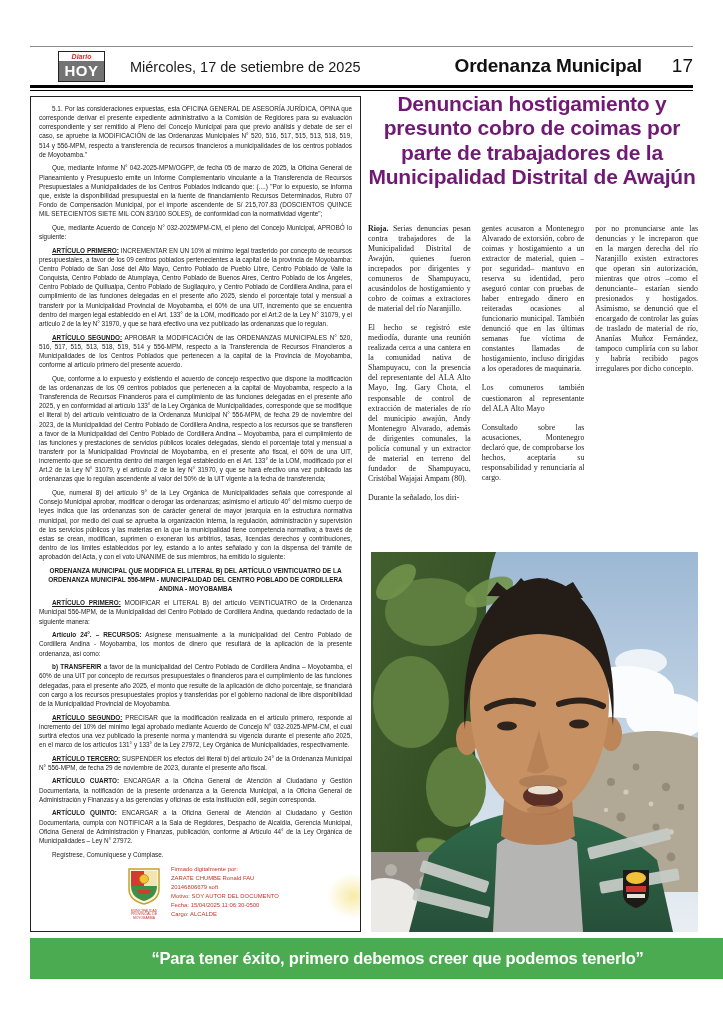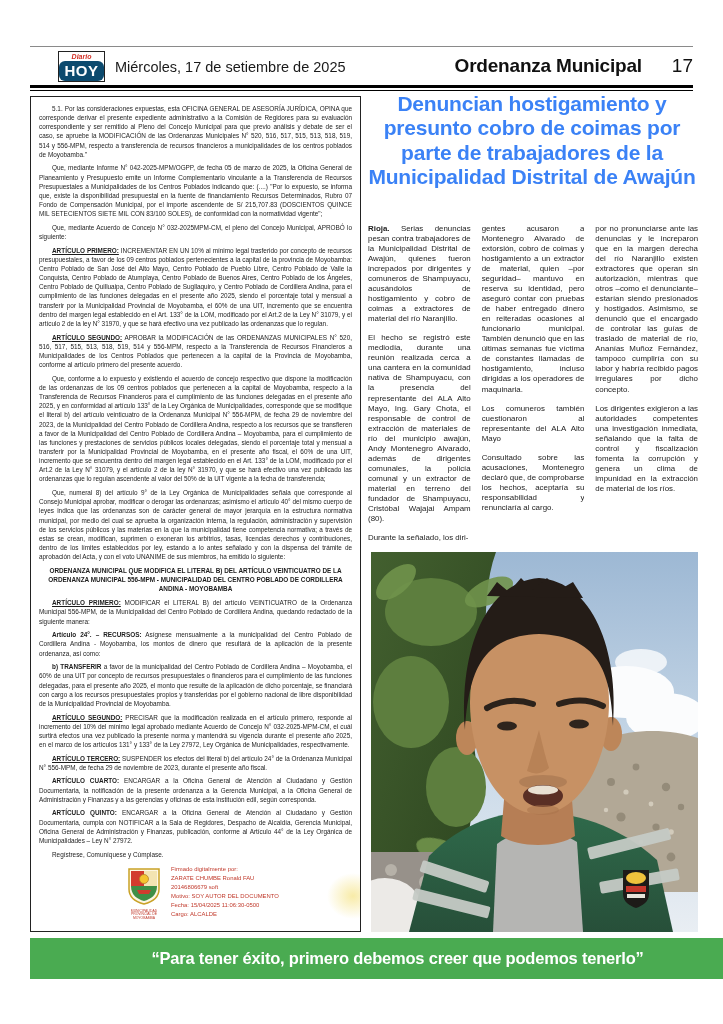--- a/index.html
+++ b/index.html
@@ -2,59 +2,59 @@
 <html><head>
 <meta charset="utf-8">
 <style>
   html,body{margin:0;padding:0;background:#e9e9e9;}
   .page{position:relative;width:723px;height:1024px;background:#fff;font-family:"Liberation Sans",sans-serif;color:#111;overflow:hidden;margin:0 auto;}
   
   .hdr-topline{position:absolute;left:30px;top:46px;width:663px;border-top:1px solid #8a8a8a;}
   .masthead{position:absolute;left:58px;top:51px;width:47px;height:31px;border:1px solid #222;background:#fff;box-sizing:border-box;}
   .masthead .diario{display:block;color:#d22b21;font-size:7px;font-weight:bold;font-style:italic;text-align:center;line-height:9px;}
   .masthead .hoy{display:block;background:#2a8c39;color:#fff;font-weight:bold;font-size:15px;text-align:center;line-height:20px;letter-spacing:.5px;}
-  .hdr-date{position:absolute;left:115px;top:59px;font-size:14.5px;color:#1a1a1a;}
+  .hdr-date{position:absolute;left:130px;top:59px;font-size:14.5px;color:#1a1a1a;}
   .hdr-right{position:absolute;right:30px;top:55px;display:flex;align-items:baseline;gap:30px;}
   .hdr-section{font-size:19px;font-weight:bold;letter-spacing:-.2px;}
   .hdr-page{font-size:19px;font-weight:normal;}
   .hdr-rule{position:absolute;left:30px;top:85px;width:663px;border-top:3px solid #000;}
   .hdr-rule2{position:absolute;left:30px;top:90px;width:663px;border-top:1px solid #000;}
   
   .ordbox{position:absolute;left:30px;top:96px;width:331px;height:836px;border:1px solid #222;box-sizing:border-box;padding:7px 8px 4px 8px;overflow:hidden;}
   .ordbox p{margin:0 0 4.5px 0;font-size:6.4px;line-height:1.43;text-align:justify;text-indent:13px;color:#1c1c1c;}
   .ordbox p.ord-heading{text-align:center;font-weight:bold;text-indent:0;margin:4px 6px 5px 6px;}
   .lead{font-weight:bold;}
   .lead.u{text-decoration:underline;}
   .ord-sig{display:flex;margin:6px 0 0 88px;position:relative;}
   .sig-crest{width:34px;margin-right:10px;flex:0 0 auto;text-align:center;}
   .sig-crest .crest-caption{font-size:3.4px;color:#c0392b;line-height:1.1;display:block;margin-top:1px;}
   .sig-lines{font-size:5.9px;line-height:1.55;color:#c0392b;}
   .sig-blur{position:absolute;left:200px;top:8px;width:52px;height:46px;border-radius:50%;
             background:radial-gradient(closest-side,rgba(244,224,120,.65),rgba(244,224,120,0));}
   
-  .headline{position:absolute;left:366px;top:92px;width:332px;font-size:21px;font-weight:bold;line-height:1.16;text-align:center;letter-spacing:-.2px;color:#3b82f6;}
-  .art-cols{position:absolute;left:368px;top:224px;width:330px;height:330px;display:flex;gap:11px;overflow:hidden;}
+  .headline{position:absolute;left:366px;top:92px;width:332px;font-size:21px;font-weight:bold;line-height:1.16;text-align:center;letter-spacing:-.2px;color:#701a75;}
+  .art-cols{position:absolute;left:368px;top:224px;width:330px;height:330px;display:flex;gap:11px;overflow:hidden;font-family:Liberation Serif, serif;}
   .art-col{flex:1 1 0;overflow:hidden;}
   .art-col p{margin:0 0 9px 0;font-size:7.9px;line-height:1.27;text-align:justify;color:#1c1c1c;}
   
   .photo{position:absolute;left:371px;top:552px;width:327px;height:380px;overflow:hidden;background:#cfdce8;}
   .photo svg{display:block;}
   
   .banner{position:absolute;left:30px;top:938px;width:663px;height:41px;display:flex;align-items:center;justify-content:center;}
   .banner-text{color:#fff;font-size:16.5px;font-weight:bold;letter-spacing:-.2px;}
 </style>
 </head>
 <body>
 
 <div class="page">
 
   <div class="hdr-topline"></div>
   <div class="masthead">
     <span class="diario" style="color: rgb(210, 43, 33);">Diario</span>
-    <span class="hoy" style="background: #0c4a6e; border-radius: 6px;">HOY</span>
+    <span class="hoy" style="background: #737373;">HOY</span>
   </div>
   <div class="hdr-date">Miércoles, 17 de setiembre de 2025</div>
   <div class="hdr-right">
     <span class="hdr-section">Ordenanza Municipal</span>
     <span class="hdr-page">17</span>
   </div>
   <div class="hdr-rule"></div>
   <div class="hdr-rule2"></div>
 
   <div class="ordbox">
@@ -107,21 +107,20 @@
       <p><span>El hecho se registró este mediodía, durante una reunión realizada cerca a una cantera en la comunidad nativa de Shampuyacu, con la presencia del representante del ALA Alto Mayo, Ing. Gary Chota, el responsable de control de extracción de materiales de río del municipio awajún, Andy Montenegro Alvarado, además de dirigentes comunales, la policía comunal y un extractor de material en terreno del fundador de Shampuyacu, Cristóbal Wajajai Ampam (80).</span></p>
       <p><span>Durante la señalado, los diri-</span></p>
     </div>
     <div class="art-col">
       <p><span>gentes acusaron a Montenegro Alvarado de extorsión, cobro de coimas y hostigamiento a un extractor de material, quien –por seguridad– mantuvo en reserva su identidad, pero aseguró contar con pruebas de haber entregado dinero en reiteradas ocasiones al funcionario municipal. También denunció que en las últimas semanas fue víctima de constantes llamadas de hostigamiento, incluso dirigidas a los operadores de maquinaria.</span></p>
       <p><span>Los comuneros también cuestionaron al representante del ALA Alto Mayo</span></p>
       <p><span>Consultado sobre las acusaciones, Montenegro declaró que, de comprobarse los hechos, aceptaría su responsabilidad y renunciaría al cargo.</span></p>
     </div>
     <div class="art-col">
       <p><span>por no pronunciarse ante las denuncias y le increparon que en la margen derecha del río Naranjillo existen extractores que operan sin autorización, mientras que otros –como el denunciante– estarían siendo presionados y hostigados. Asimismo, se denunció que el encargado de controlar las guías de traslado de material de río, Ananías Muñoz Fernández, tampoco cumpliría con su labor y habría recibido pagos irregulares por dicho concepto.</span></p>
-      <p><span>Los dirigentes exigieron a las autoridades competentes una investigación inmediata, señalando que la falta de control y fiscalización fomenta la corrupción y genera un clima de impunidad en la extracción de material de los ríos.</span></p>
     </div>
   </div>
 
   <div class="photo">
     <svg width="327" height="380" viewBox="0 0 327 380">
       <defs>
         <linearGradient id="sky" x1="0" y1="0" x2="0" y2="1">
           <stop offset="0" stop-color="#9db8d4"></stop>
           <stop offset="0.55" stop-color="#c9d9e8"></stop>
           <stop offset="1" stop-color="#e9eef3"></stop>

